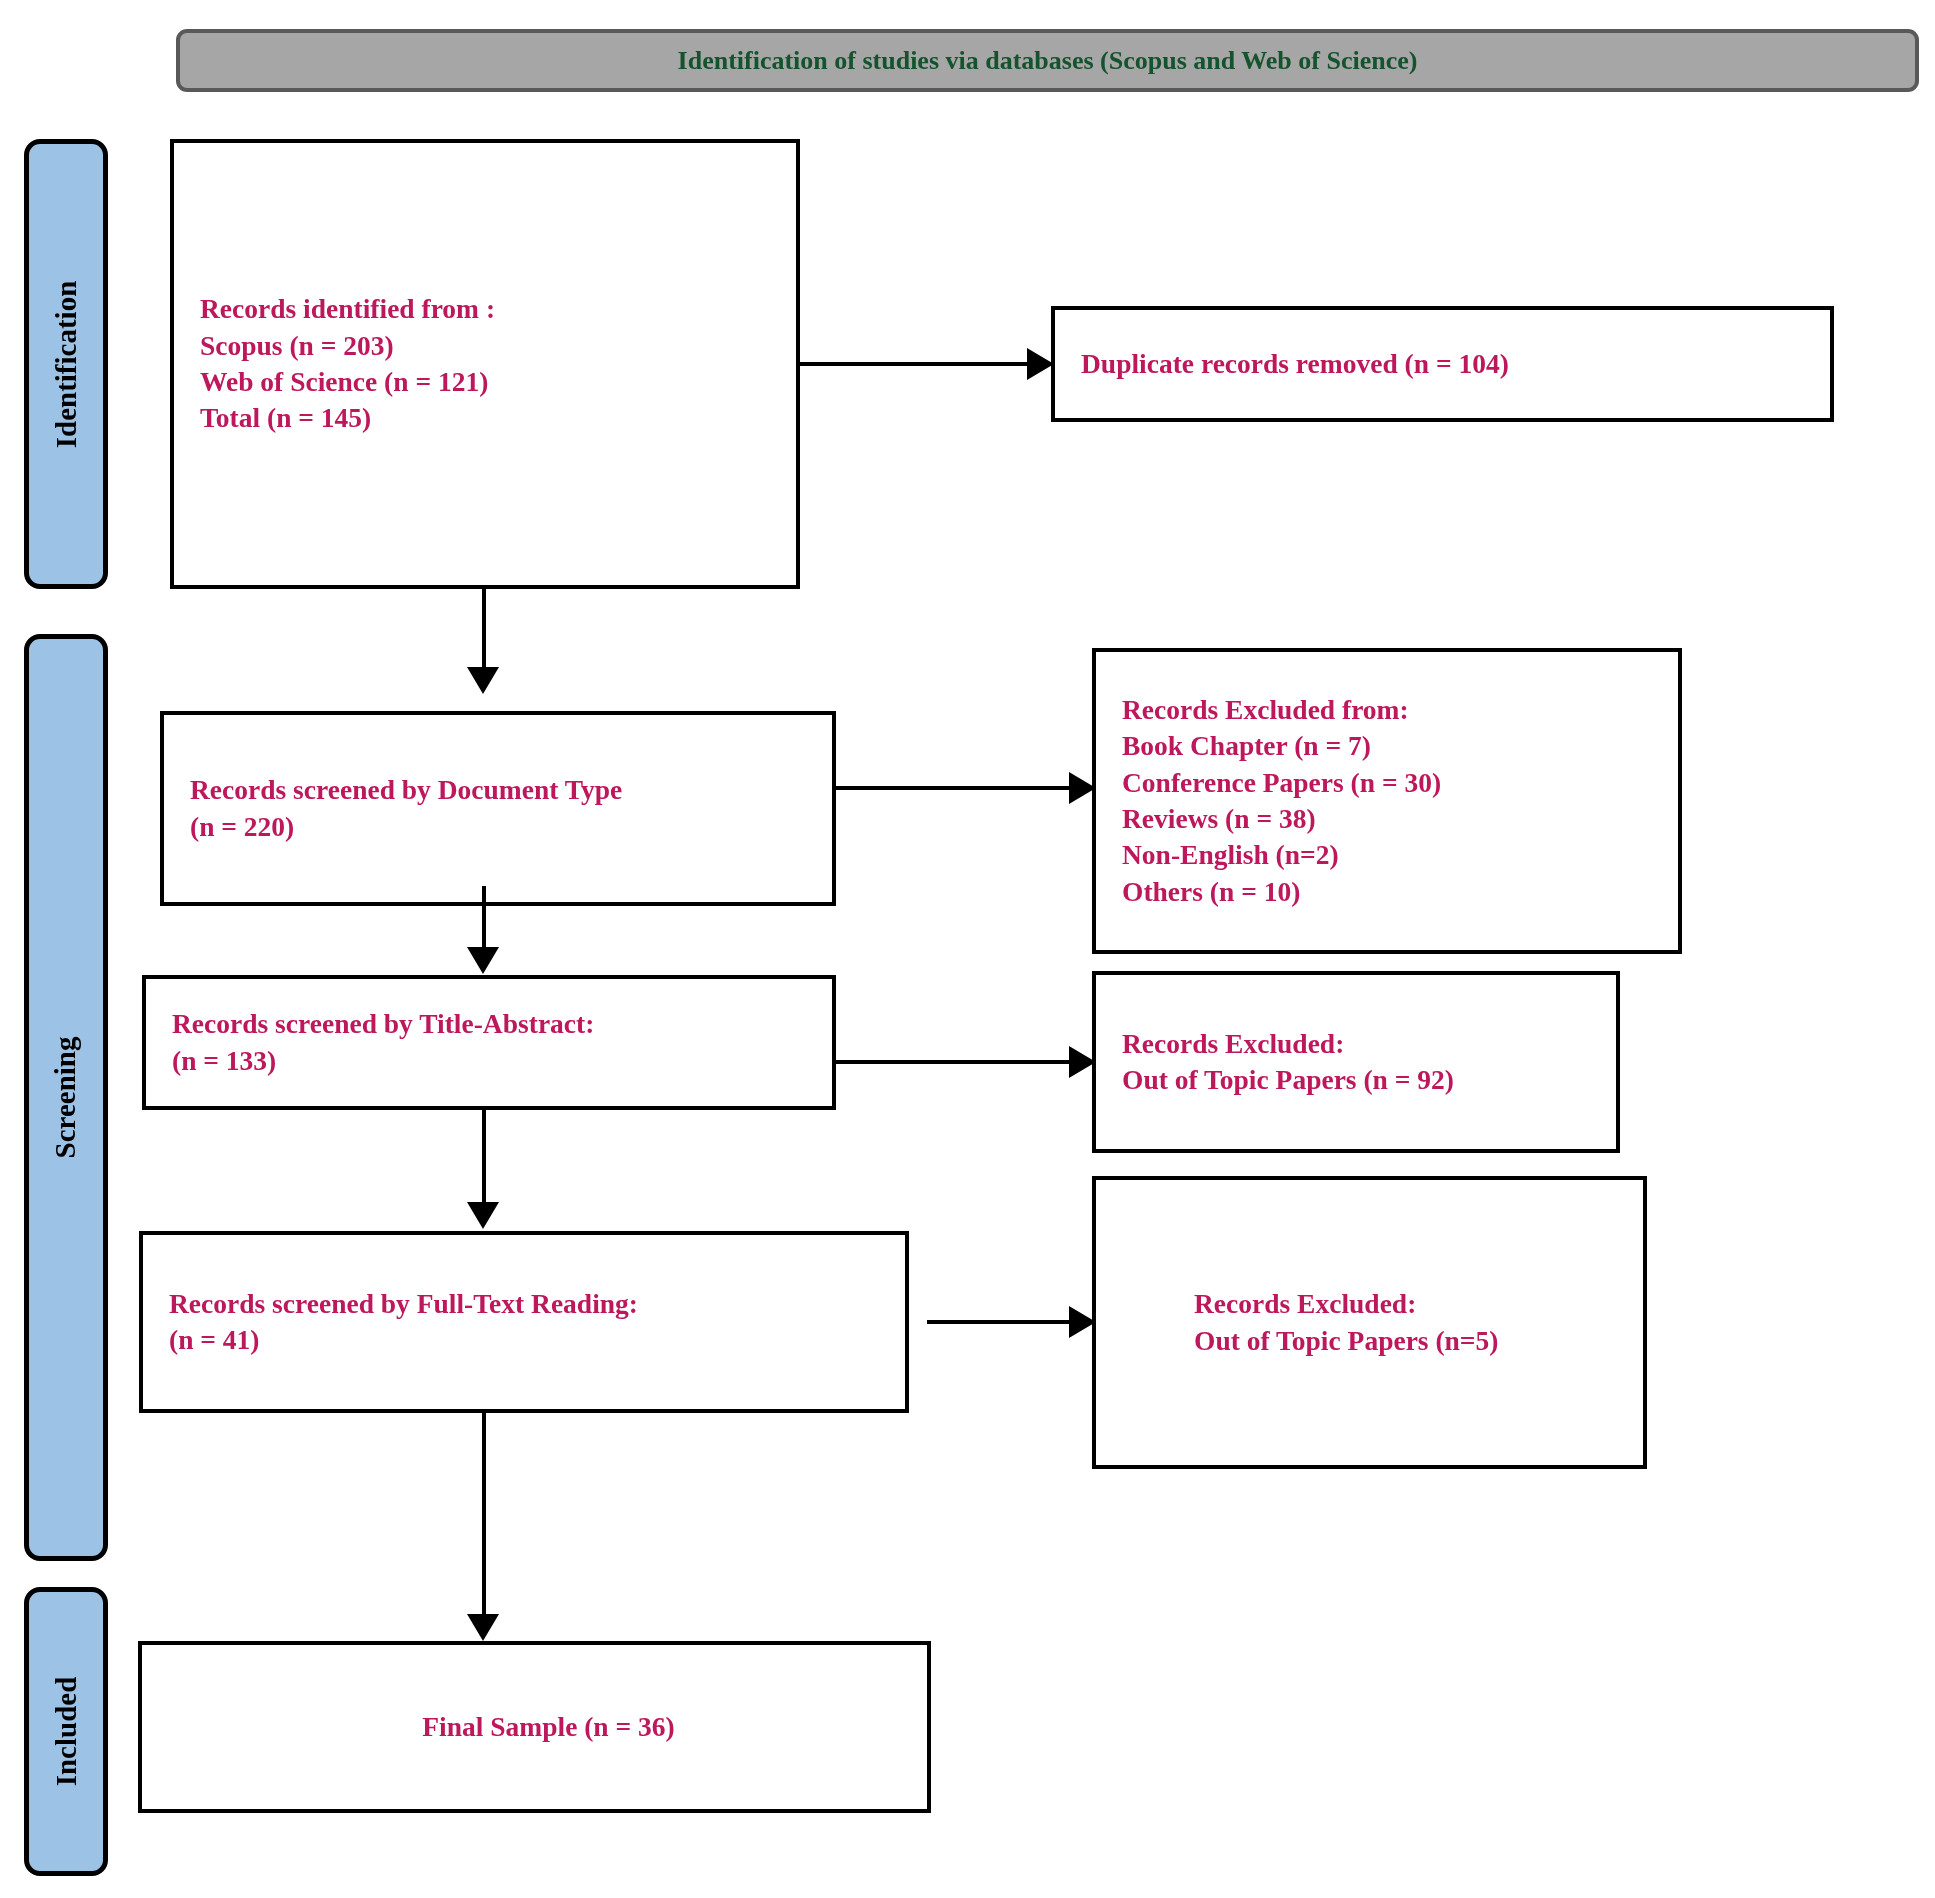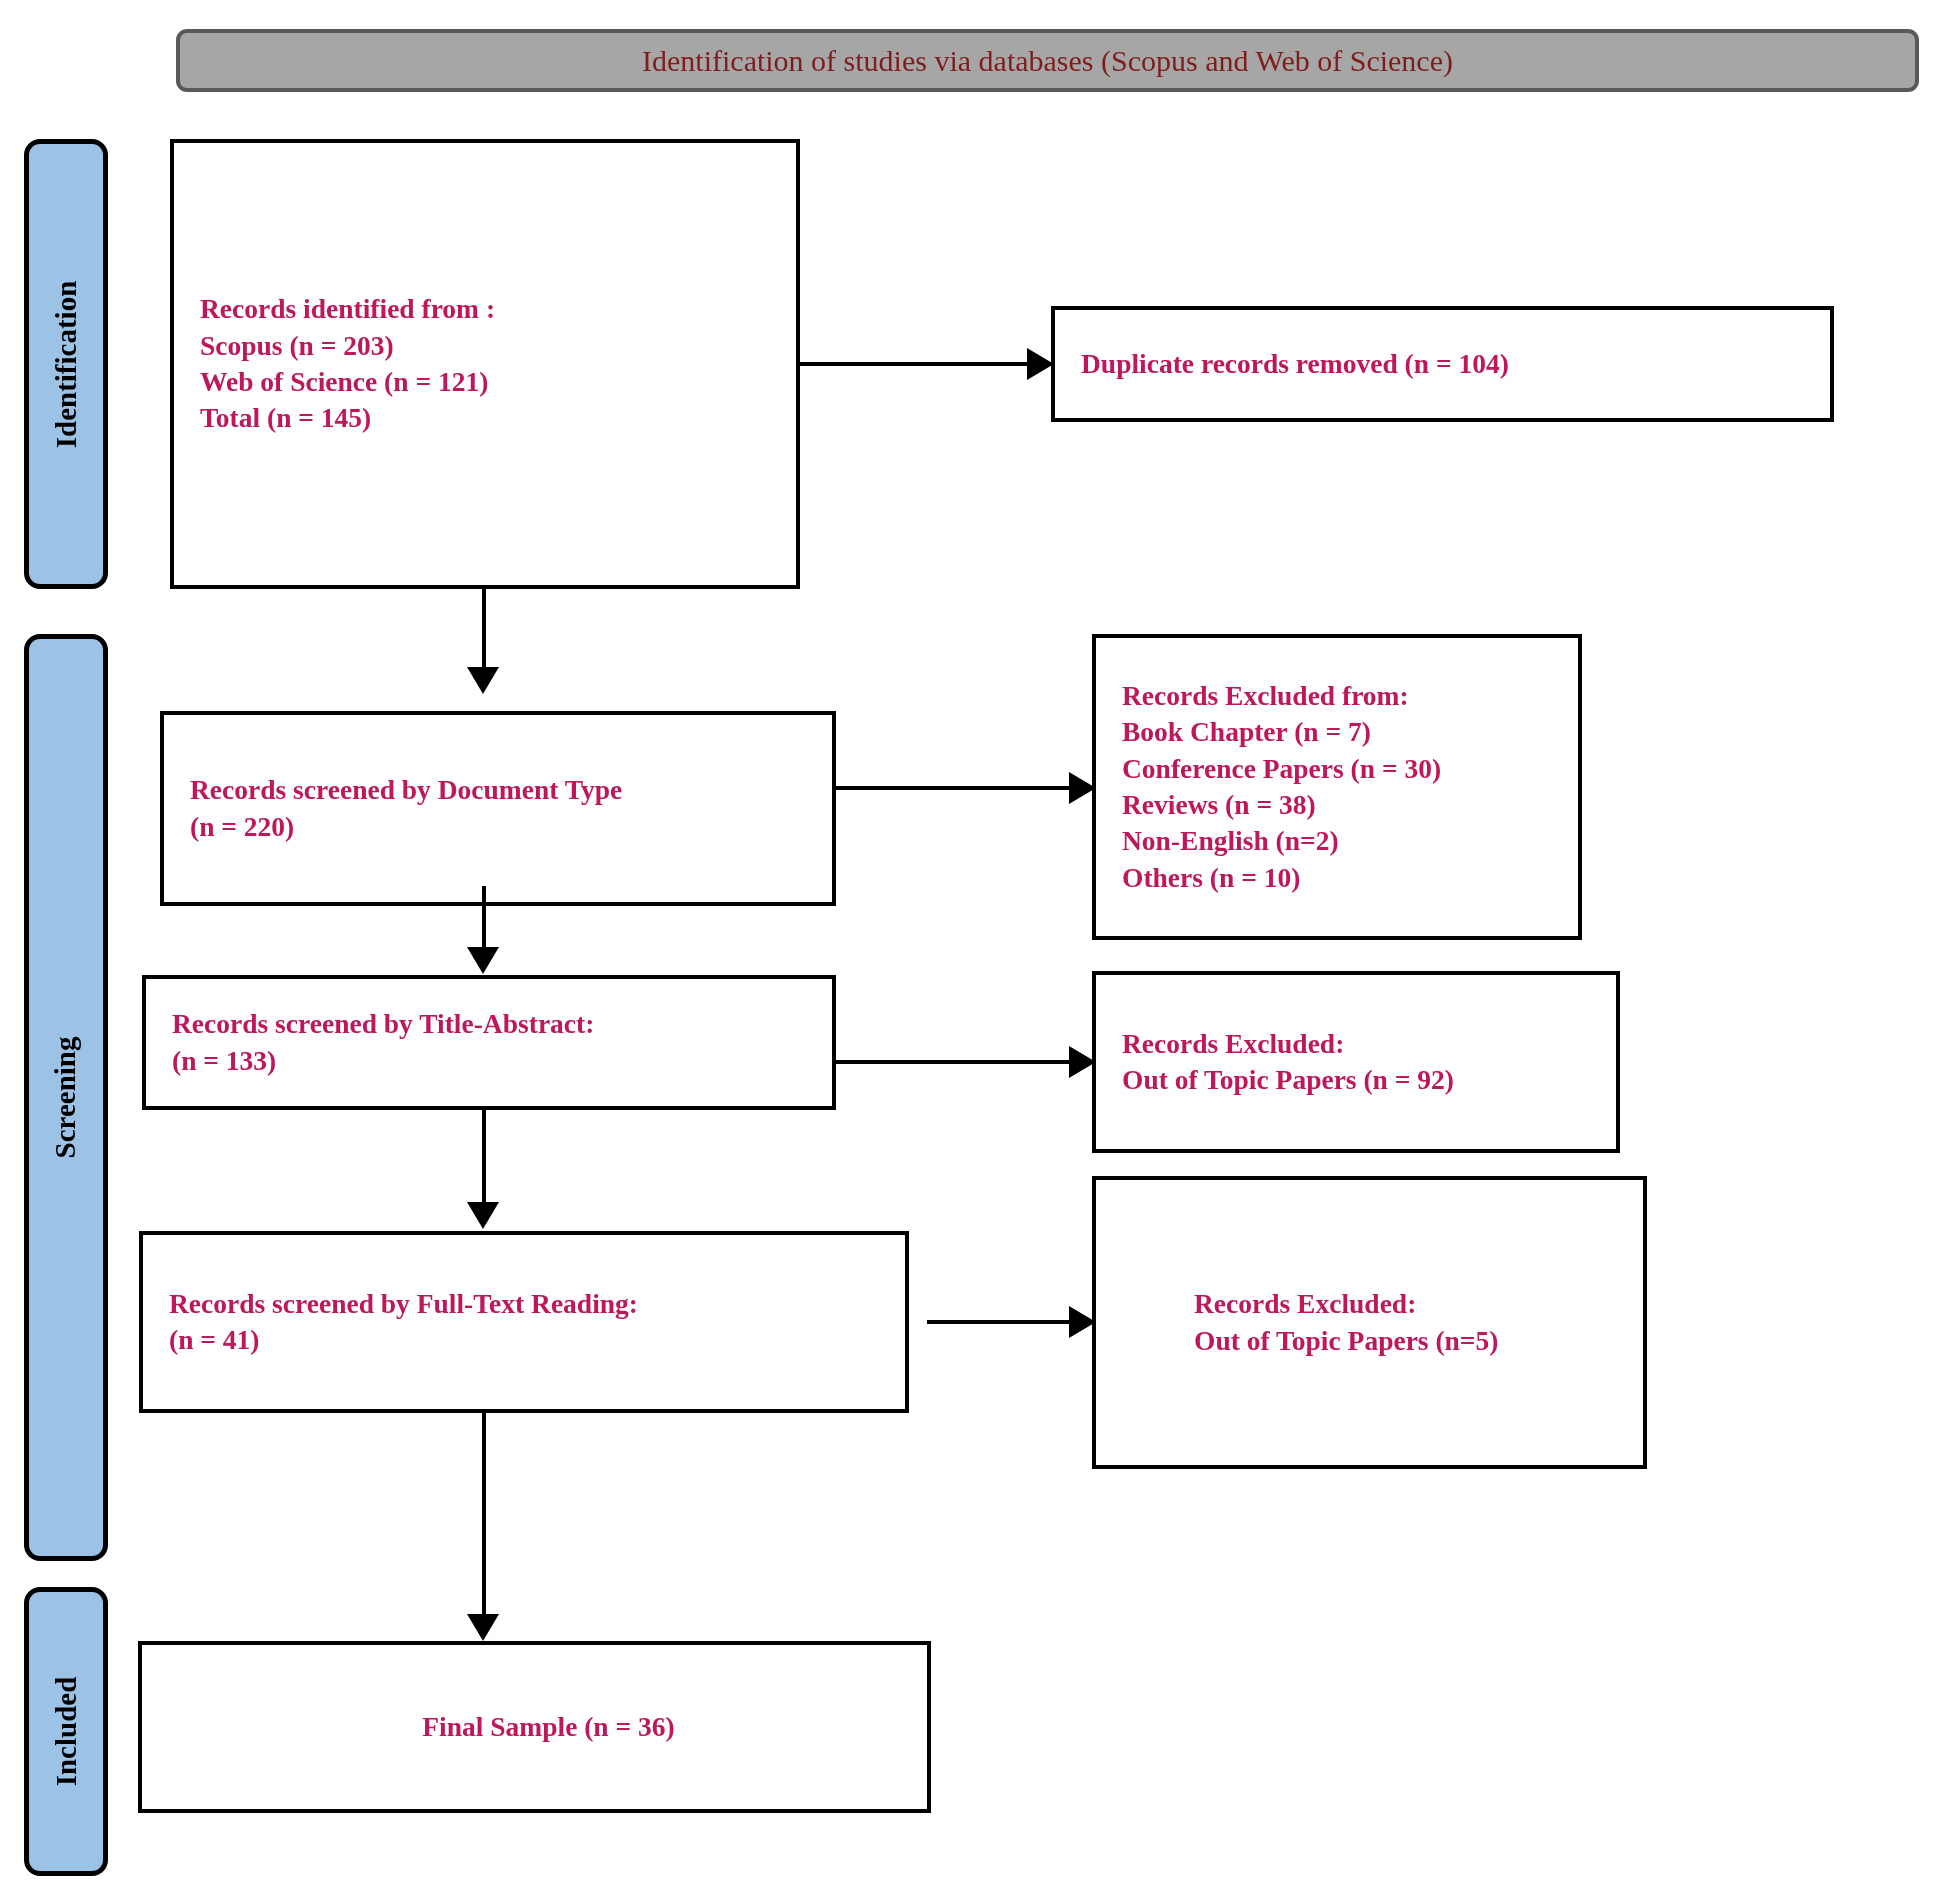--- a/index.html
+++ b/index.html
@@ -25,23 +25,23 @@
     height: 63px;
     background: #a6a6a6;
     border: 4.3px solid #595959;
     border-radius: 11px;
     box-sizing: border-box;
     display: flex;
     align-items: center;
     justify-content: center;
   }
   .header-bar .title {
-    font-size: 30px;
-    font-weight: normal;
-    color: #7f1d1d;
+    font-size: 26px;
+    font-weight: bold;
+    color: #14532d;
     letter-spacing: 0px;
     white-space: nowrap;
   }
 
   
   .stage {
     position: absolute;
     background: #9cc3e5;
     border: 5.5px solid #000000;
     border-radius: 16px;
@@ -78,21 +78,21 @@
     line-height: 1.32;
     white-space: nowrap;
   }
   .box.pad-left  { padding-left: 26px; align-items: flex-start; }
   .box.pad-mid   { padding-left: 98px; align-items: flex-start; }
   .box.center    { align-items: center; }
 
   #box-identified   { left: 170px;  top: 139px;  width: 630px; height: 450px; }
   #box-duplicates   { left: 1051px; top: 306px;  width: 783px; height: 116px; }
   #box-doctype      { left: 160px;  top: 695px; width: 676px; height: 195px; margin-top: 16px; }
-  #box-excl-type    { left: 1092px; top: 634px; width: 490px; height: 306px; }
+  #box-excl-type    { left: 1092px; top: 648px; width: 590px; height: 306px; }
   #box-titleabs     { left: 142px;  top: 975px; width: 694px; height: 135px; }
   #box-excl-title   { left: 1092px; top: 971px; width: 528px; height: 182px; }
   #box-fulltext     { left: 139px;  top: 1231px; width: 770px; height: 182px; }
   #box-excl-full    { left: 1092px; top: 1176px; width: 555px; height: 293px; }
   #box-final        { left: 138px;  top: 1641px; width: 793px; height: 172px; padding-left: 28px; }
 
   
   .conn { position: absolute; background: #000000; }
   .conn-v { width: 4.3px; }
   .conn-h { height: 4.3px; }

